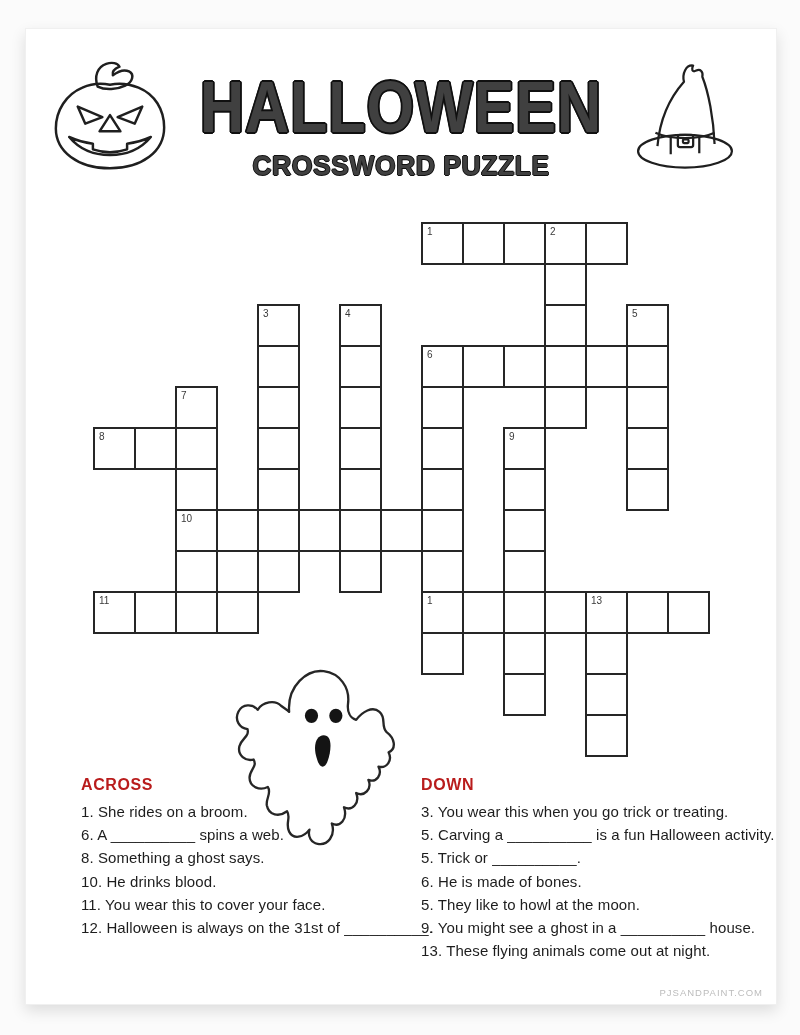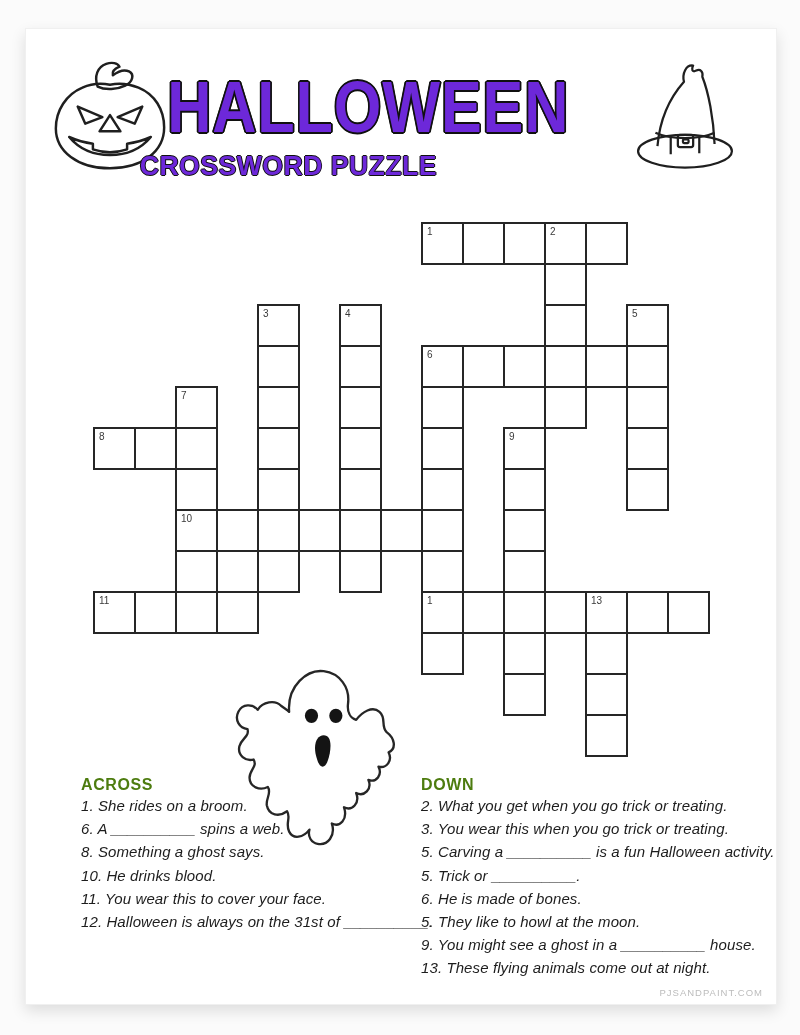--- a/index.html
+++ b/index.html
@@ -15,21 +15,21 @@
     width:750px;height:975px;
     background:#ffffff;
     border:1px solid #f0f0f0;
     box-shadow:0 6px 14px rgba(0,0,0,.12);
   }
   
   .icon{position:absolute;}
   .icon svg{display:block;width:100%;height:100%;}
   .pumpkin{left:22px;top:32px;width:124px;height:114px;}
   .hat{left:608px;top:28px;width:102px;height:118px;}
-  .titleblock{position:absolute;left:100px;right:100px;top:42px;text-align:left;color:#6d28d9;}
+  .titleblock{position:absolute;left:100px;right:100px;top:42px;text-align:center;color:#404040;}
   .title{
     font-size:72px;font-weight:bold;line-height:1;letter-spacing:1px;
     transform:scaleX(.85);transform-origin:50% 50%;
     text-shadow:2px 0 #101010,-2px 0 #101010,0 2px #101010,0 -2px #101010,
                 1.4px 1.4px #101010,-1.4px 1.4px #101010,1.4px -1.4px #101010,-1.4px -1.4px #101010;
   }
   .subtitle{
     margin-top:9px;font-size:28px;font-weight:bold;line-height:1;letter-spacing:.5px;
     transform:scaleX(.95);transform-origin:50% 50%;
     text-shadow:1px 0 #101010,-1px 0 #101010,0 1px #101010,0 -1px #101010;
@@ -48,22 +48,22 @@
   }
   .cellnum{
     position:absolute;font-size:10px;line-height:10px;color:#3a3a3a;z-index:2;
   }
   
   .ghost{left:198px;top:630px;width:178px;height:198px;}
   
   .clues{position:absolute;top:747px;color:#1d1d1d;}
   .clues-across{left:55px;width:330px;}
   .clues-down{left:395px;width:345px;}
-  .clues-header{font-size:16px;font-weight:bold;letter-spacing:.6px;color:#4d7c0f;}
-  .clue{font-size:15px;line-height:23.2px;letter-spacing:.1px;white-space:nowrap;font-style:italic;}
+  .clues-header{font-size:16px;font-weight:bold;letter-spacing:.6px;color:#b91c1c;margin-bottom:6px;}
+  .clue{font-size:15px;line-height:23.2px;letter-spacing:.1px;white-space:nowrap;}
   
   .watermark{
     position:absolute;right:13px;top:958px;
     font-size:9.5px;letter-spacing:1px;color:#bcbcbc;
   }
 </style>
 </head>
 <body>
 
 <div class="page">
@@ -204,21 +204,20 @@
         <div class="clue">8. Something a ghost says.</div>
         <div class="clue">10. He drinks blood.</div>
         <div class="clue">11. You wear this to cover your face.</div>
         <div class="clue">12. Halloween is always on the 31st of __________.</div>
       </div>
   </div>
 
   <div class="clues clues-down">
     <div class="clues-header">DOWN</div>
     <div>
-        <div class="clue">2. What you get when you go trick or treating.</div>
         <div class="clue">3. You wear this when you go trick or treating.</div>
         <div class="clue">5. Carving a __________ is a fun Halloween activity.</div>
         <div class="clue">5. Trick or __________.</div>
         <div class="clue">6. He is made of bones.</div>
         <div class="clue">5. They like to howl at the moon.</div>
         <div class="clue">9. You might see a ghost in a __________ house.</div>
         <div class="clue">13. These flying animals come out at night.</div>
       </div>
   </div>
 

